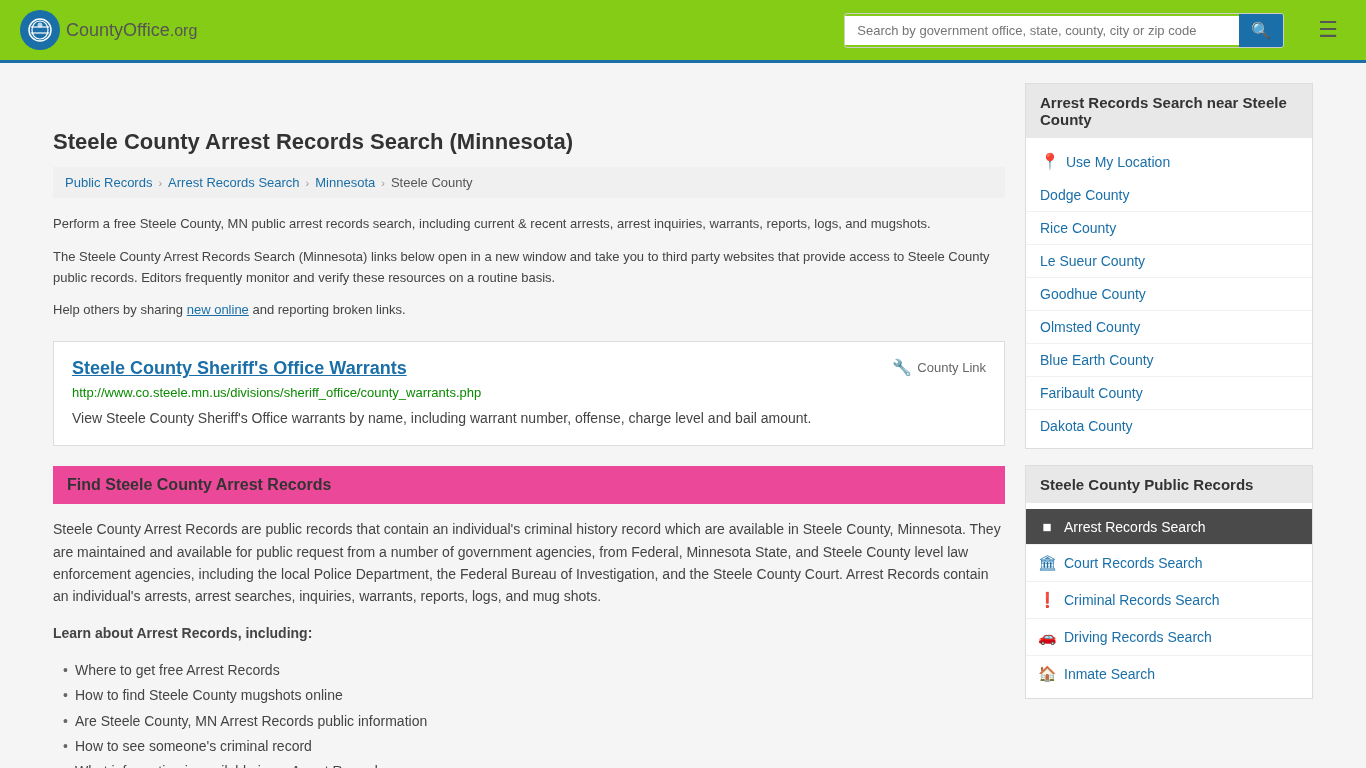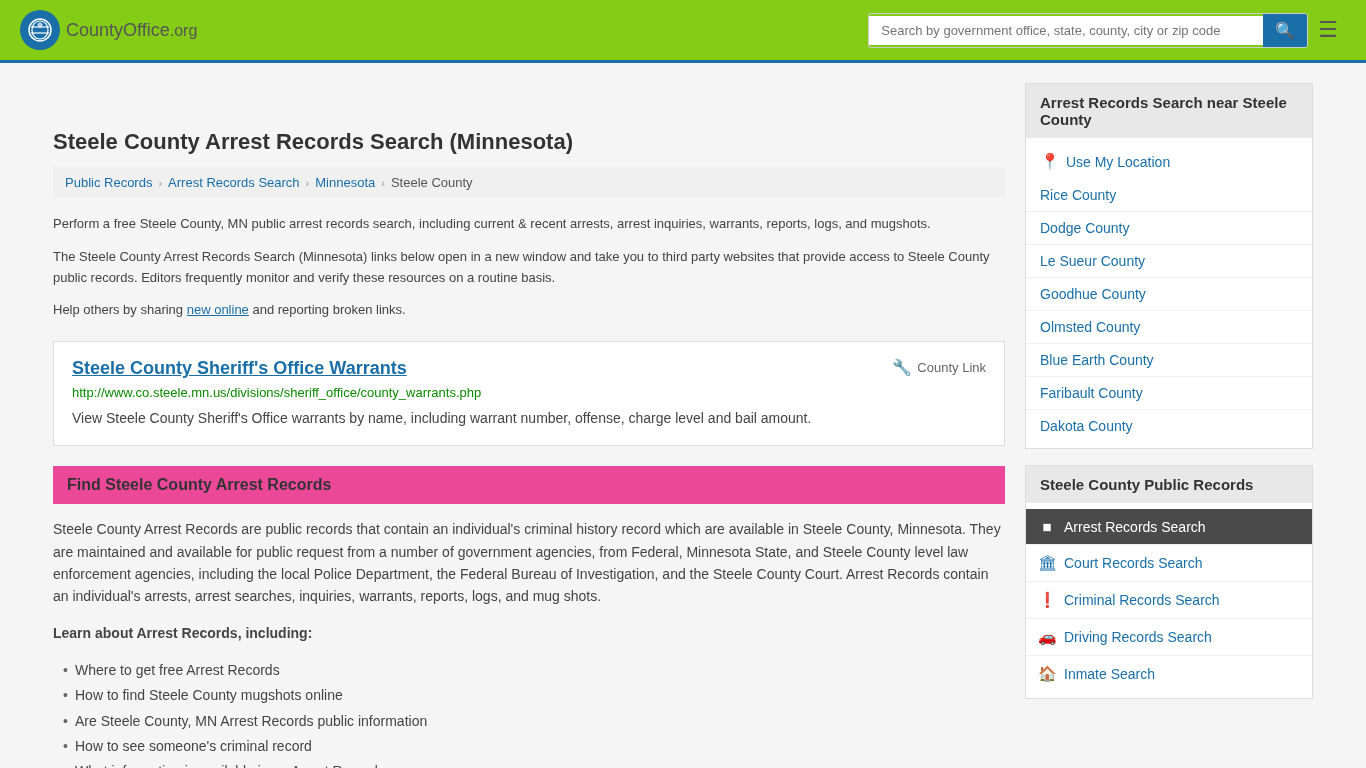--- a/index.html
+++ b/index.html
@@ -35,21 +35,21 @@
       font-weight: bold;
       color: #1a6fa8;
     }
     .logo-text span {
       color: #555;
       font-weight: normal;
     }
     .header-right {
       display: flex;
       align-items: center;
-      gap: 2px;
+      gap: 26px;
     }
     .search-bar {
       display: flex;
       align-items: center;
       border: 1px solid #ccc;
       border-radius: 3px;
       overflow: hidden;
       width: 440px;
     }
     .search-bar input {
@@ -370,22 +370,22 @@
 
   <div class="sidebar">
 
     <div class="sidebar-section">
       <div class="sidebar-header">Arrest Records Search near Steele County</div>
       <div class="sidebar-body">
         <div class="location-item">
           <span class="location-pin">📍</span>
           <a href="#">Use My Location</a>
         </div>
+        <div class="sidebar-item"><a href="#">Dodge County</a></div>
         <div class="sidebar-item"><a href="#">Rice County</a></div>
-        <div class="sidebar-item"><a href="#">Dodge County</a></div>
         <div class="sidebar-item"><a href="#">Le Sueur County</a></div>
         <div class="sidebar-item"><a href="#">Goodhue County</a></div>
         <div class="sidebar-item"><a href="#">Olmsted County</a></div>
         <div class="sidebar-item"><a href="#">Blue Earth County</a></div>
         <div class="sidebar-item"><a href="#">Faribault County</a></div>
         <div class="sidebar-item"><a href="#">Dakota County</a></div>
       </div>
     </div>
 
     <div class="sidebar-section">

